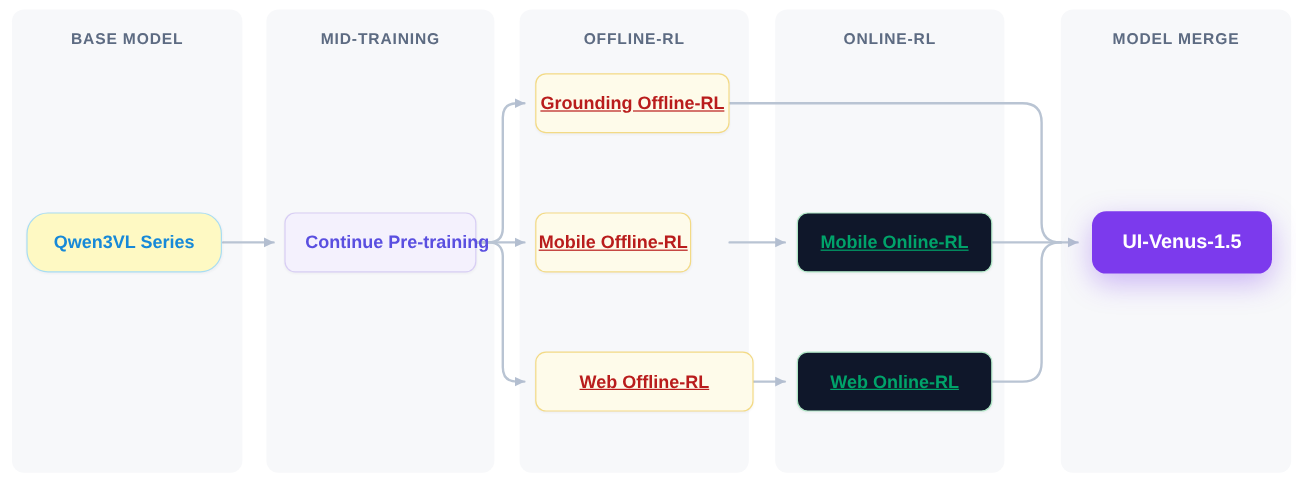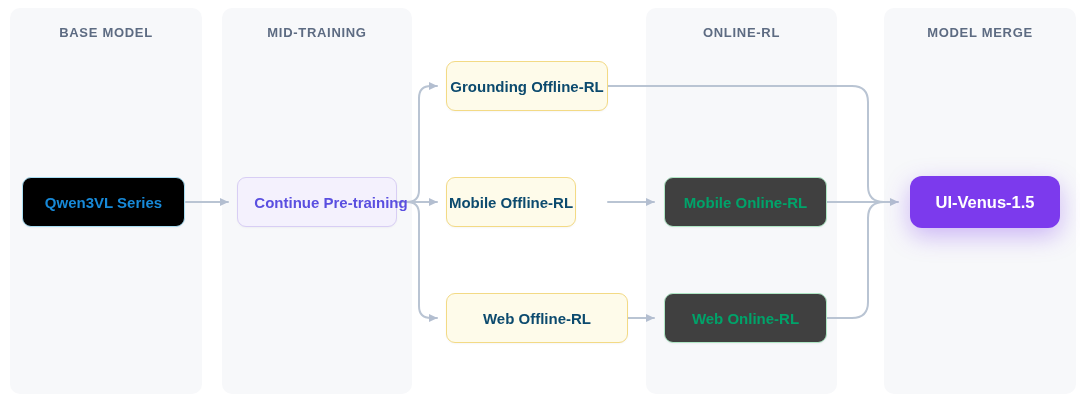--- a/index.html
+++ b/index.html
@@ -32,24 +32,24 @@
 
   
   .node{
     position:absolute;box-sizing:border-box;
     display:flex;align-items:center;justify-content:center;
     border-radius:9px;border:1.5px solid transparent;
     font-size:15px;font-weight:700;
     box-shadow:0 1px 2px rgba(16,24,40,0.04);
     white-space:nowrap;
   }
-  .node.blue  {background:#000000;border-color:#a8ddf2;color:#1789d8;}
+  .node.blue  {background:#fef9c3;border-color:#a8ddf2;color:#1789d8;border-radius:18px;}
   .node.violet{background:#f4f1fd;border-color:#d8cef4;color:#5a4fe0;}
-  .node.yellow{background:#fefbea;border-color:#f3da85;color:#0c4a6e;}
-  .node.green {background:#404040;border-color:#afe7c5;color:#00a36a;}
+  .node.yellow{background:#fefbea;border-color:#f3da85;color:#b91c1c;text-decoration:underline;}
+  .node.green {background:#0f172a;border-color:#afe7c5;color:#00a36a;text-decoration:underline;}
   .node.purple{
     background:#7c3aed;border:none;color:#ffffff;
     font-size:16.5px;border-radius:12px;
     box-shadow:0 8px 24px rgba(124,58,237,0.35);
   }
 
   .n-qwen      {left:22px; top:177px;width:163px;height:50px;}
   .n-continue  {left:237px;top:177px;width:160px;height:50px;padding-left:28px;}
   .n-grounding {left:446px;top:61px; width:162px;height:50px;}
   .n-mobile-off{left:446px;top:177px;width:130px;height:50px;}
@@ -61,20 +61,23 @@
 </head>
 <body>
 
 <div class="canvas">
 
   <div class="column c1">
     <div class="col-header">BASE MODEL</div>
   </div>
   <div class="column c2">
     <div class="col-header">MID-TRAINING</div>
+  </div>
+  <div class="column c3">
+    <div class="col-header">OFFLINE-RL</div>
   </div>
   <div class="column c4">
     <div class="col-header">ONLINE-RL</div>
   </div>
   <div class="column c5">
     <div class="col-header">MODEL MERGE</div>
   </div>
 
   <svg class="wires" width="1080" height="403" viewBox="0 0 1080 403">
     <defs>

